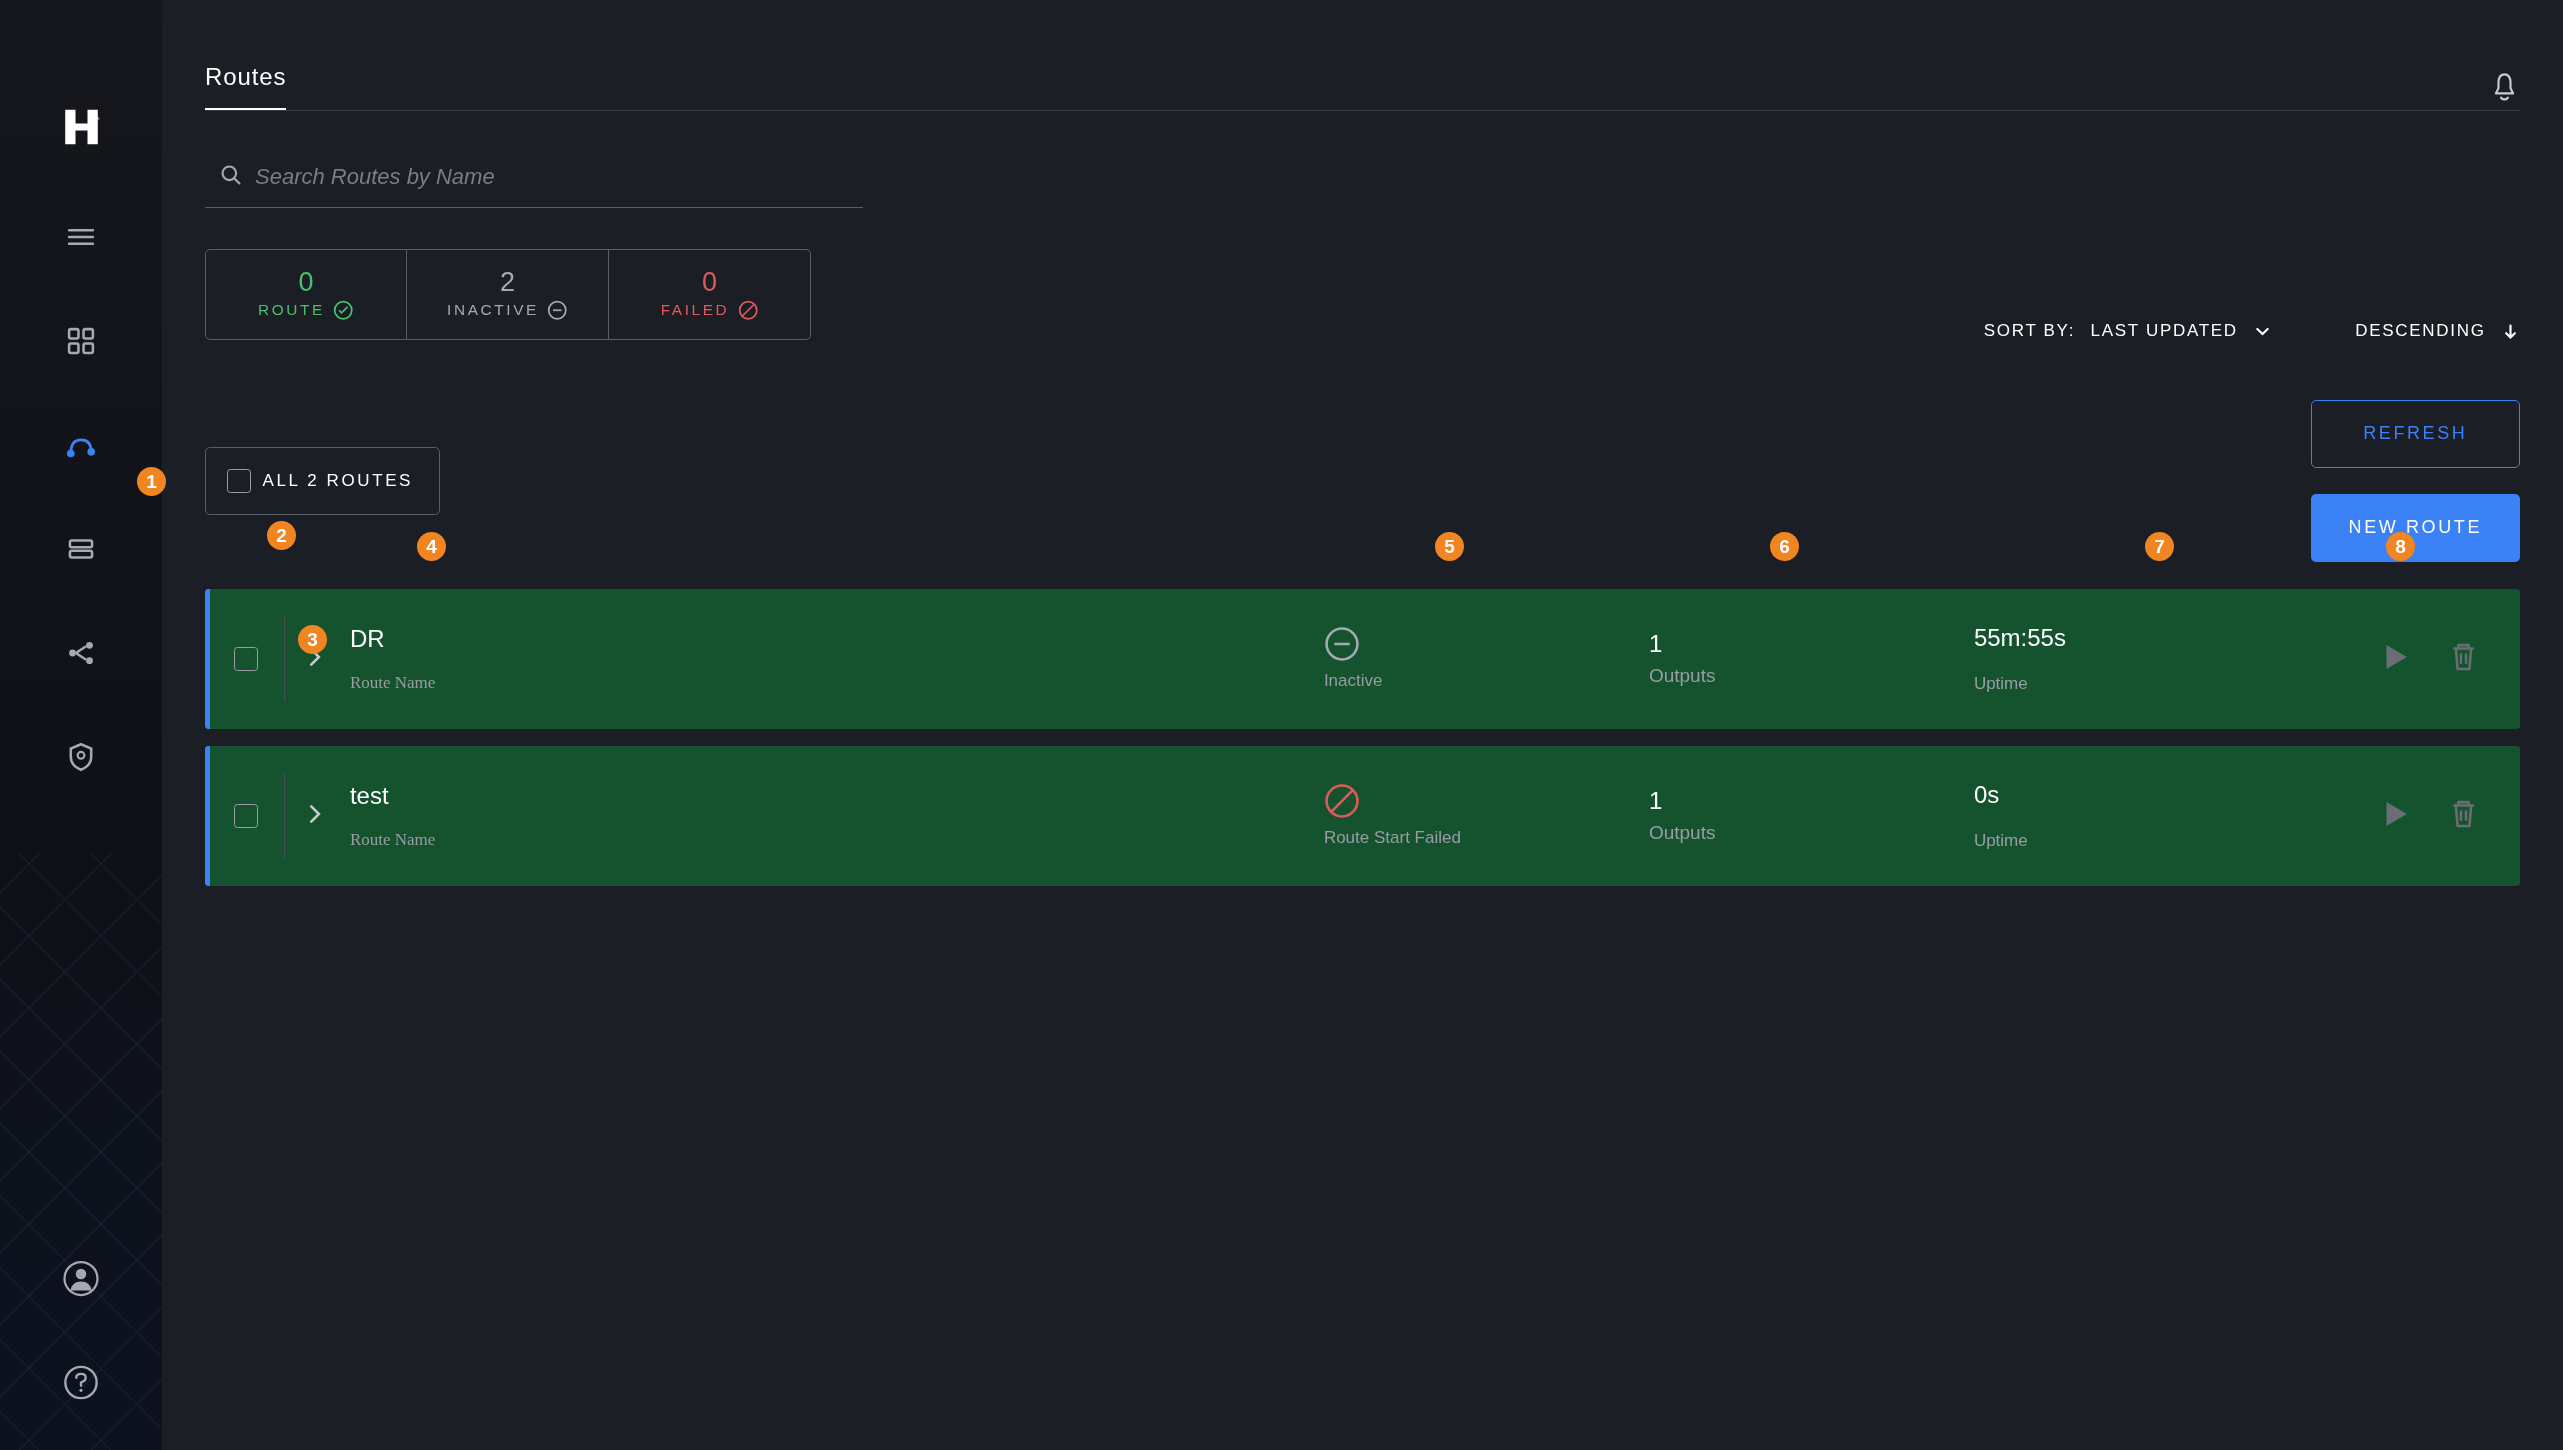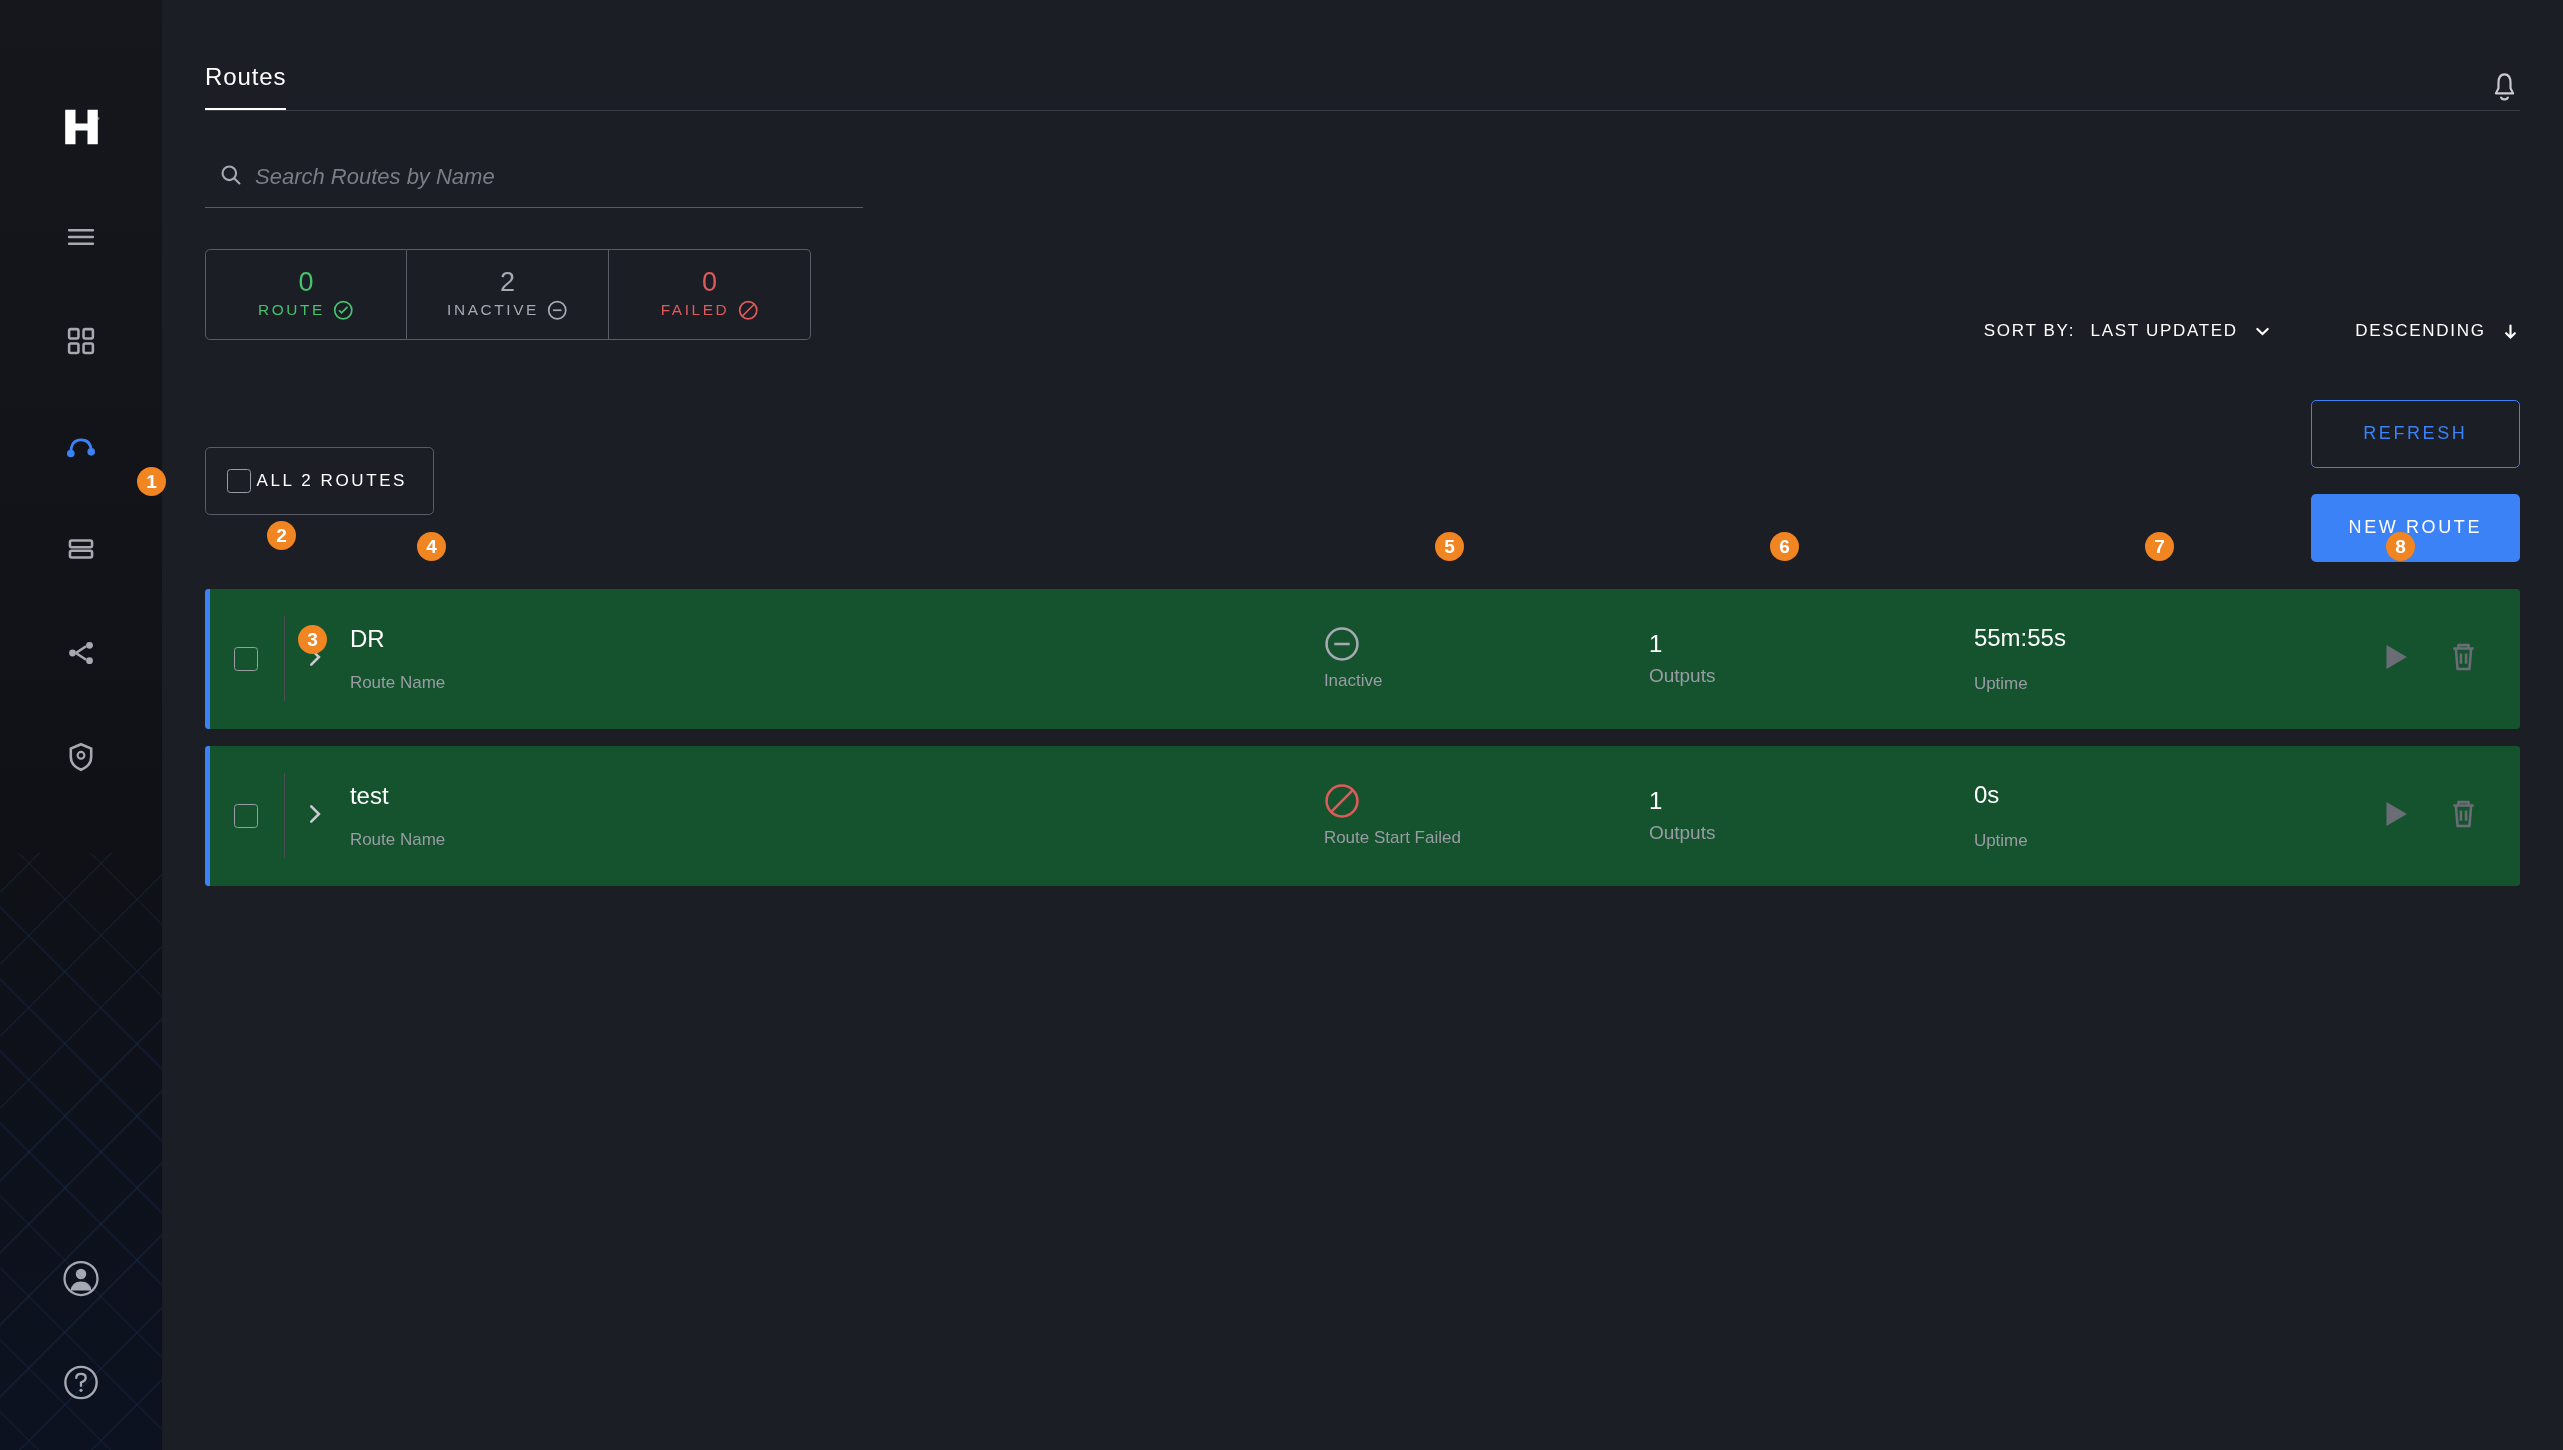--- a/index.html
+++ b/index.html
@@ -183,21 +183,21 @@
   align-items: center;
   justify-content: space-between;
   margin-top: 60px;
 }
 .select-all {
   height: 68px;
   border: 0.9px solid #5a5d67;
   border-radius: 5.1px;
   display: flex;
   align-items: center;
-  gap: 6px;
+  gap: 12px;
   padding: 0 26px 0 20.5px;
   font-size: 17px;
   letter-spacing: 2.6px;
   cursor: pointer;
 }
 .checkbox {
   width: 24px;
   height: 24px;
   border: 1.7px solid #9a9ca5;
   border-radius: 3.4px;
@@ -246,21 +246,21 @@
   background: #4a4d56;
   margin-right: 22px;
 }
 .row-chevron {
   color: #c9cbd1;
   margin-right: 26px;
   cursor: pointer;
 }
 .col-name { flex: 0 0 974px; }
 .col-name .value { font-size: 24px; font-weight: 400; }
-.col-name .label { font-size: 17px; color: #9a9ca5; margin-top: 20px; }
+.col-name .label { font-size: 17px; color: #9a9ca5; margin-top: 20px; font-family: Liberation Serif, serif; }
 .col-status { flex: 0 0 325px; }
 .col-status .status-icon { display: block; margin-bottom: 5.1px; }
 .col-status .label { font-size: 17px; color: #9a9ca5; }
 .col-outputs { flex: 0 0 325px; }
 .col-outputs .value { font-size: 24px; font-weight: 400; }
 .col-outputs .label { font-size: 19px; color: #9a9ca5; margin-top: 6.8px; }
 .col-uptime { flex: 0 0 350px; }
 .col-uptime .value { font-size: 24px; font-weight: 400; }
 .col-uptime .label { font-size: 17px; color: #9a9ca5; margin-top: 22px; }
 .col-actions {

